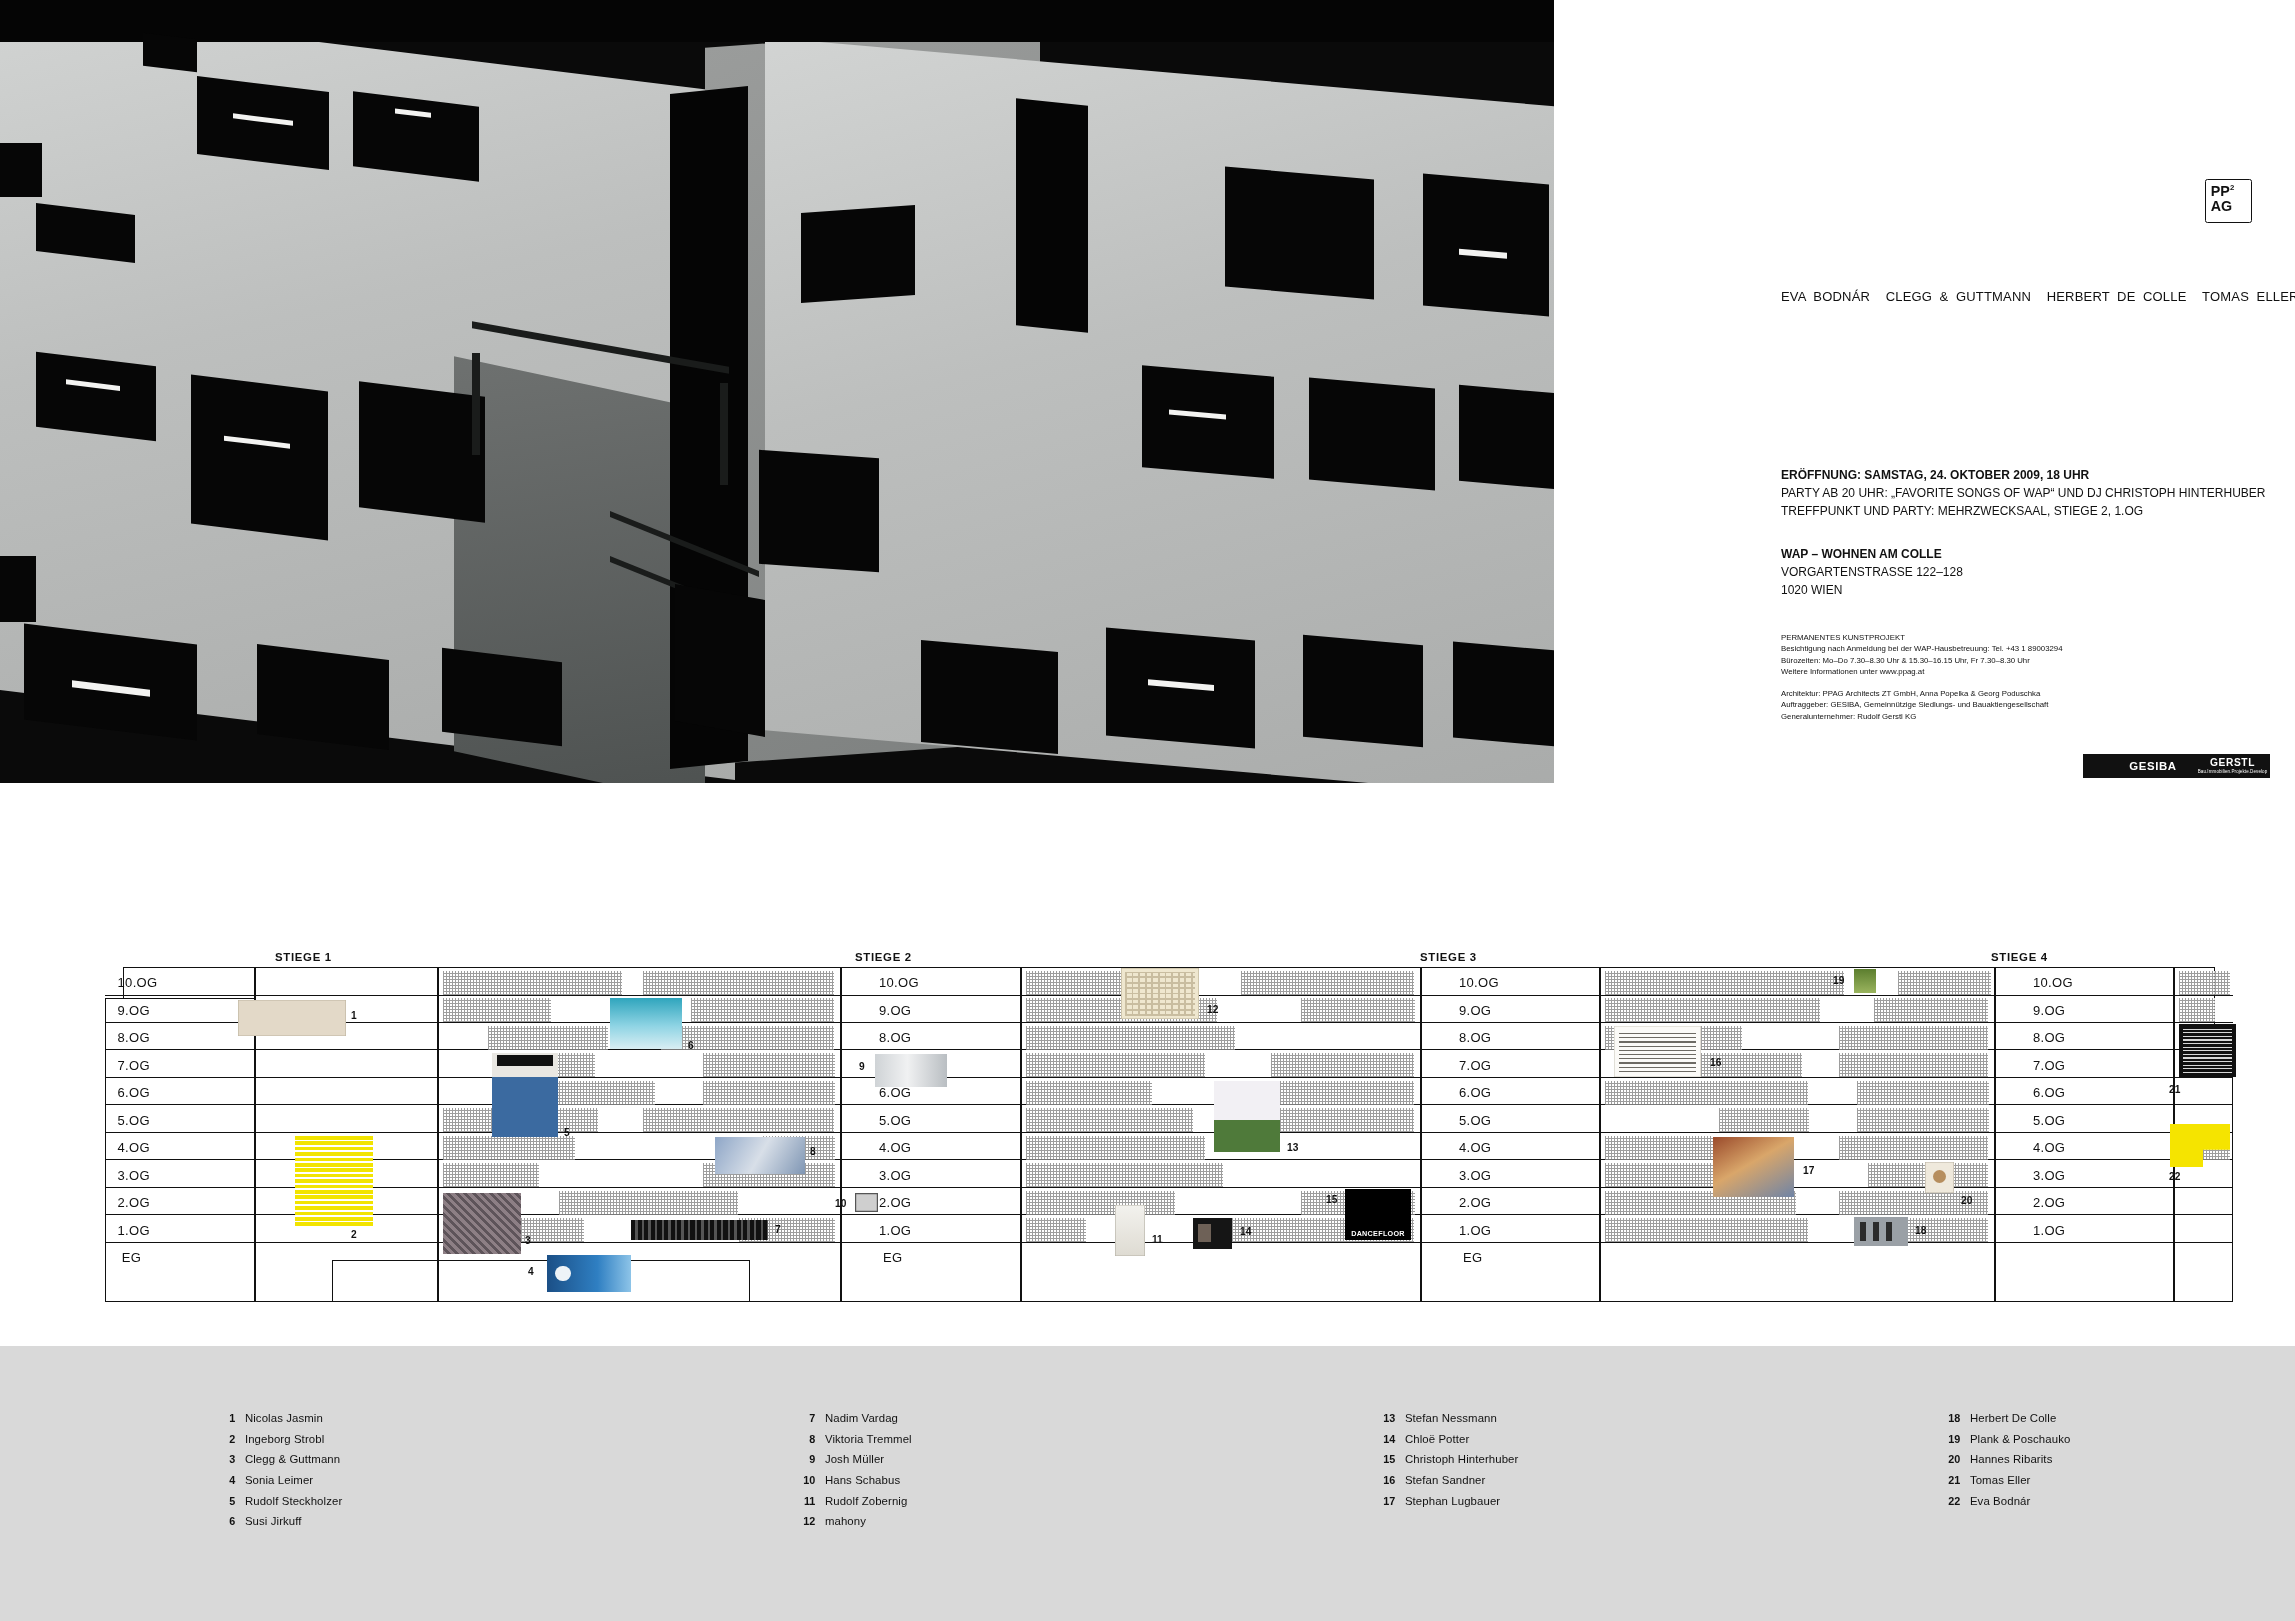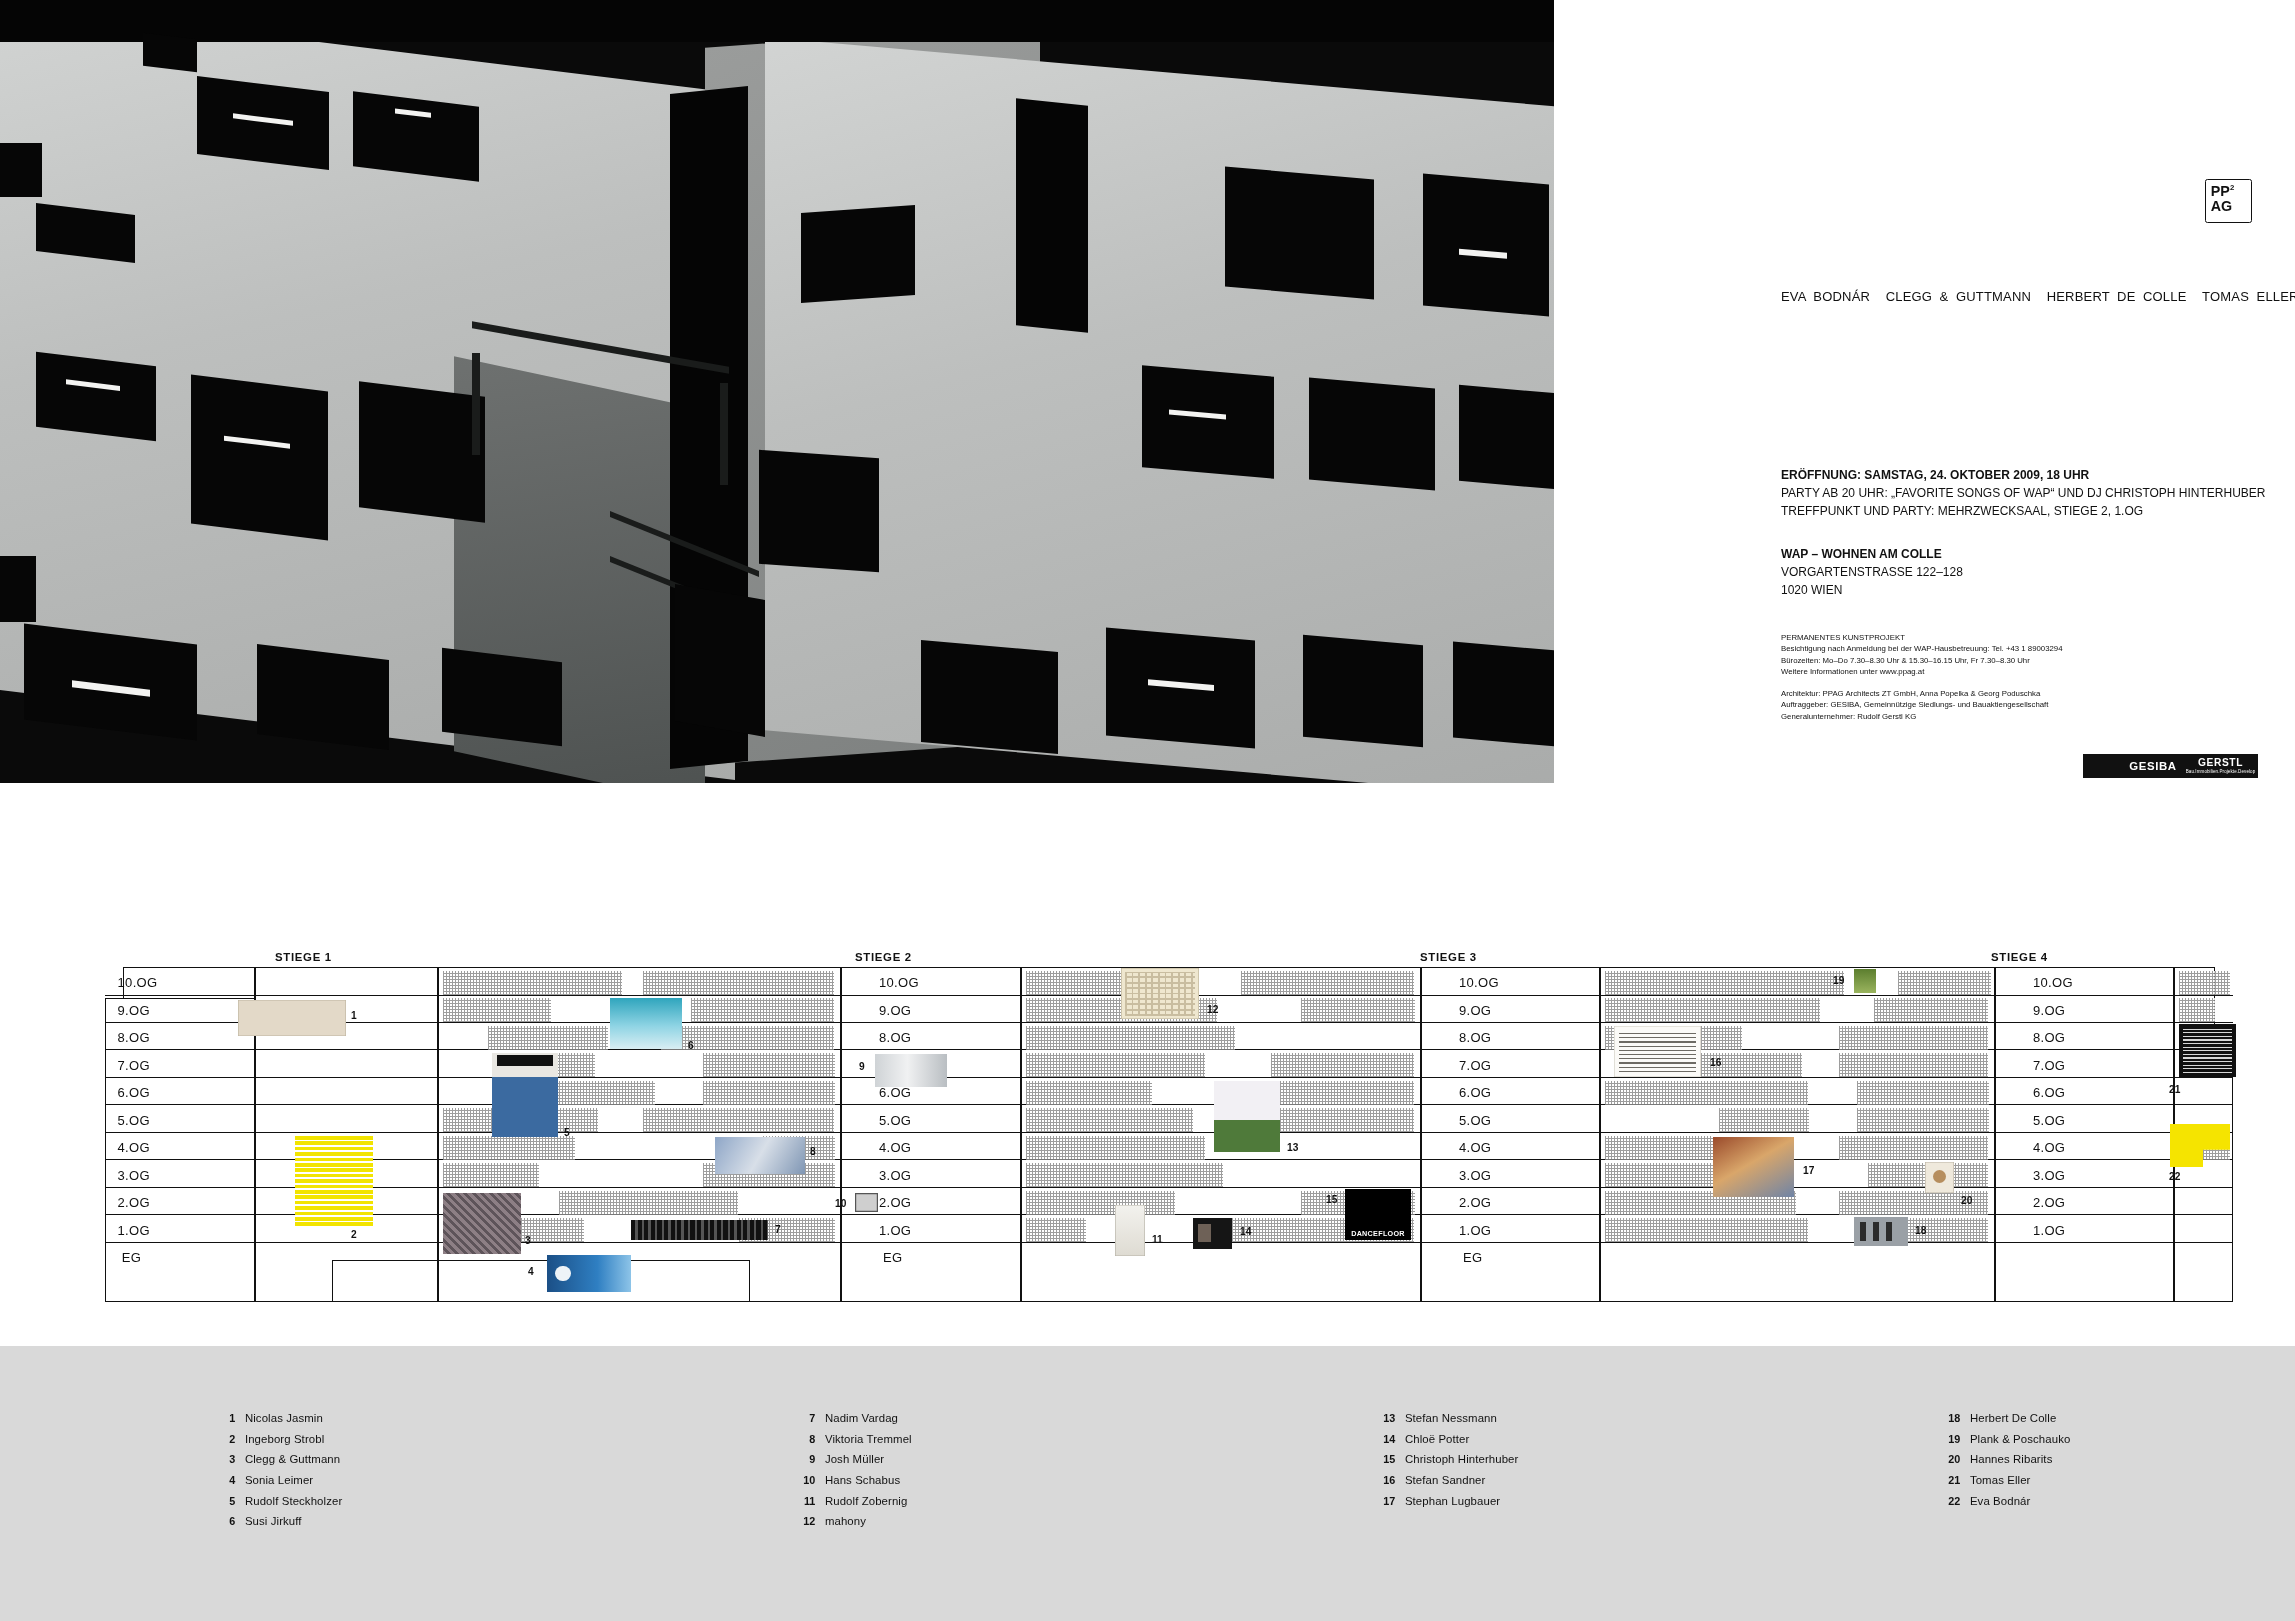--- a/index.html
+++ b/index.html
@@ -92,21 +92,21 @@
 
   #sponsors {
     position:absolute; left:302px; top:754px; width:197px; height:25px;
   }
   .spon {
     position:absolute; top:0; height:24px; background:#111; color:#fff;
     font-size:11.4px; font-weight:bold; letter-spacing:0.6px;
     display:flex; align-items:center; justify-content:center;
   }
   #spon-gesiba { left:0; width:112px;padding-left:28px; }
-  #spon-gerstl { left:100px; width:75px; flex-direction:column; }
+  #spon-gerstl { left:112px; width:75px; flex-direction:column; }
   #spon-gerstl .s1 { font-size:10.2px; line-height:1; }
   #spon-gerstl .s2 { font-size:4.5px; font-weight:normal; letter-spacing:0.1px; margin-top:1.2px;}
 
   
   #plan-section {
     position:absolute; left:0; top:831px; width:2295px; height:515px;
     background:#ffffff;
   }
   #stiege-labels { position:absolute; left:0; top:120px; width:2295px; height:14.3px; }
   .stiege-label {

